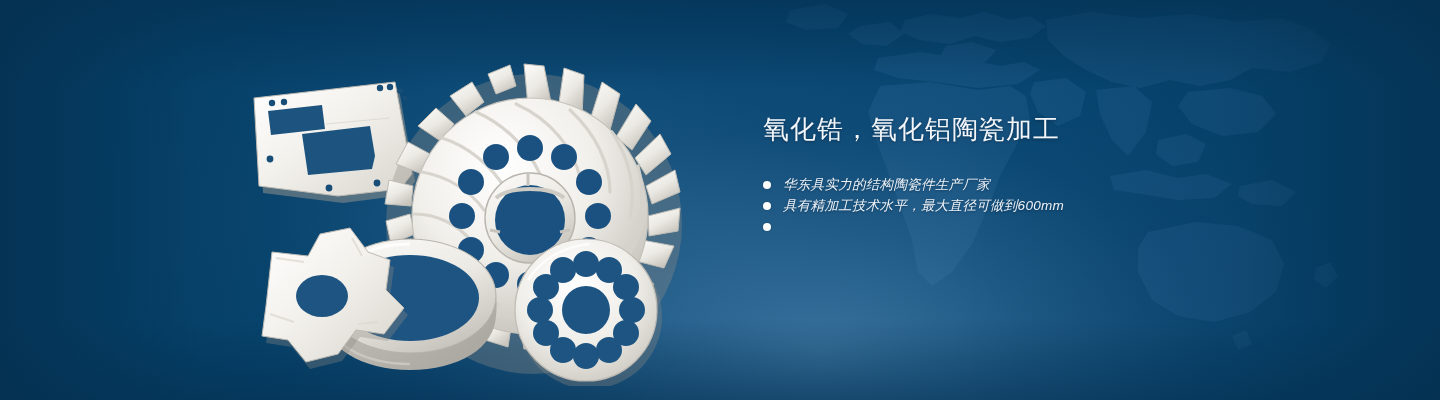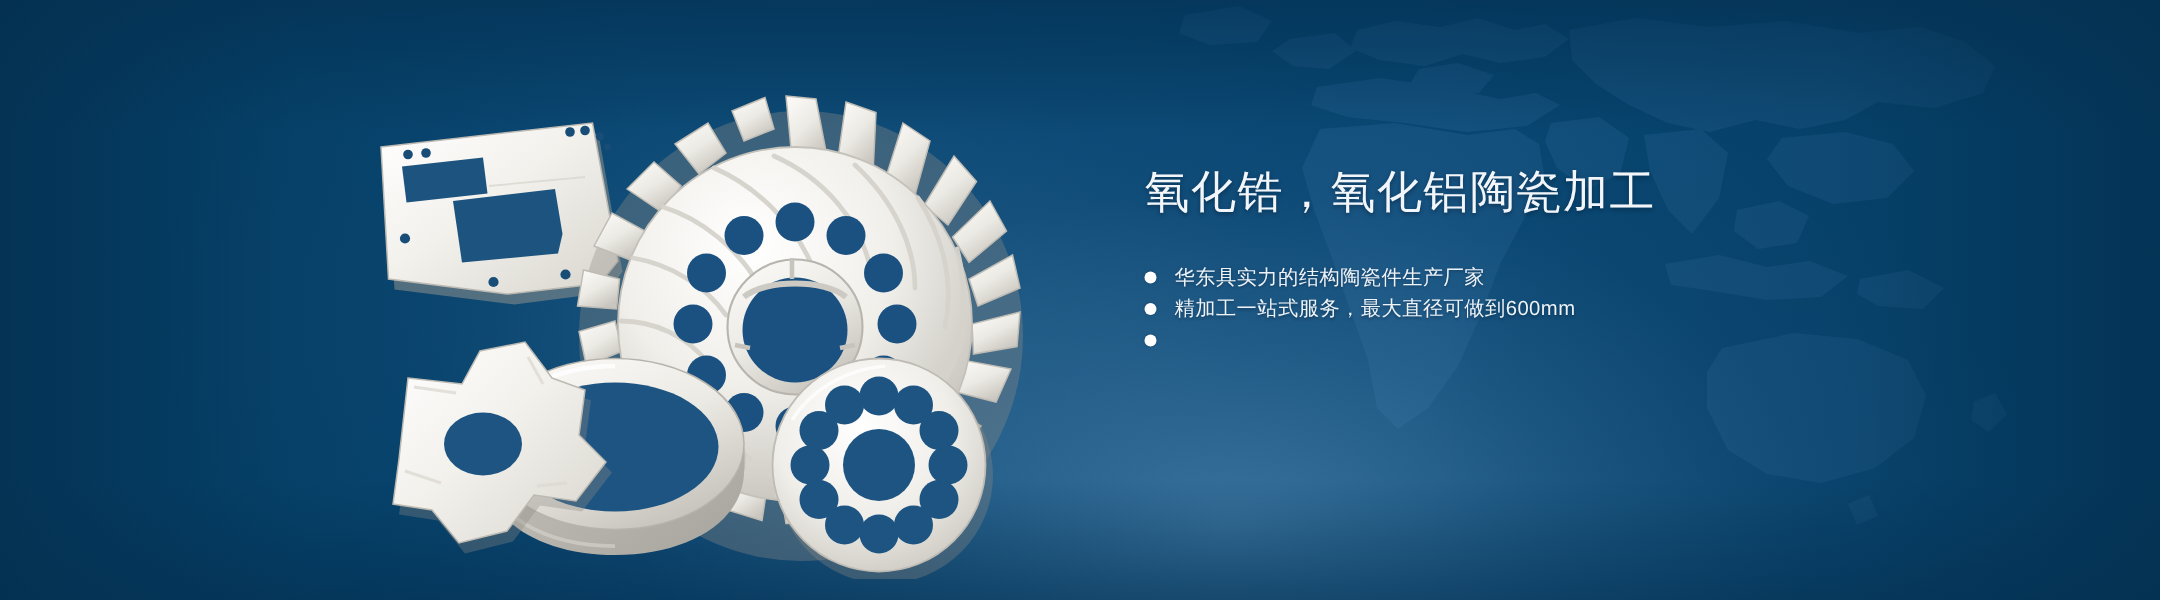--- a/index.html
+++ b/index.html
@@ -53,35 +53,35 @@
     position:absolute;left:230px;top:38px;width:460px;height:348px;
   }
   .products svg{display:block;width:100%;height:100%;}
 
   
   .textcol{
     position:absolute;left:763px;top:108px;width:620px;
   }
   .headline{
     margin:0;
-    font-size:30px;
+    font-size:26px;
     line-height:42px;
     font-weight:400;
     letter-spacing:1px;
     color:#f2f6fa;
     text-shadow:0 1px 3px rgba(0,20,40,.45);
     white-space:nowrap;
   }
   .bullets{
     list-style:none;
     margin:24px 0 0 0;padding:0;
   }
   .bullets li{
     display:flex;align-items:center;
-    height:21px;margin-bottom:0px;
+    height:21px;margin-bottom:0px;font-style:italic;
   }
   .dot{
     flex:none;
     width:8px;height:8px;border-radius:50%;
     background:#ffffff;
     margin-right:12px;
     box-shadow:0 0 2px rgba(0,0,0,.25);
   }
   .bullet-text{
     font-size:13.5px;
@@ -303,21 +303,21 @@
 
     <h1 class="headline">氧化锆，氧化铝陶瓷加工</h1>
 
     <ul class="bullets">
       <li>
         <span class="dot"></span>
         <span class="bullet-text">华东具实力的结构陶瓷件生产厂家</span>
       </li>
       <li>
         <span class="dot"></span>
-        <span class="bullet-text">精加工一站式服务，最大直径可做到600mm</span>
+        <span class="bullet-text">具有精加工技术水平，最大直径可做到600mm</span>
       </li>
       <li>
         <span class="dot"></span>
       </li>
     </ul>
 
   </div>
 </div>
 
 </body></html>

